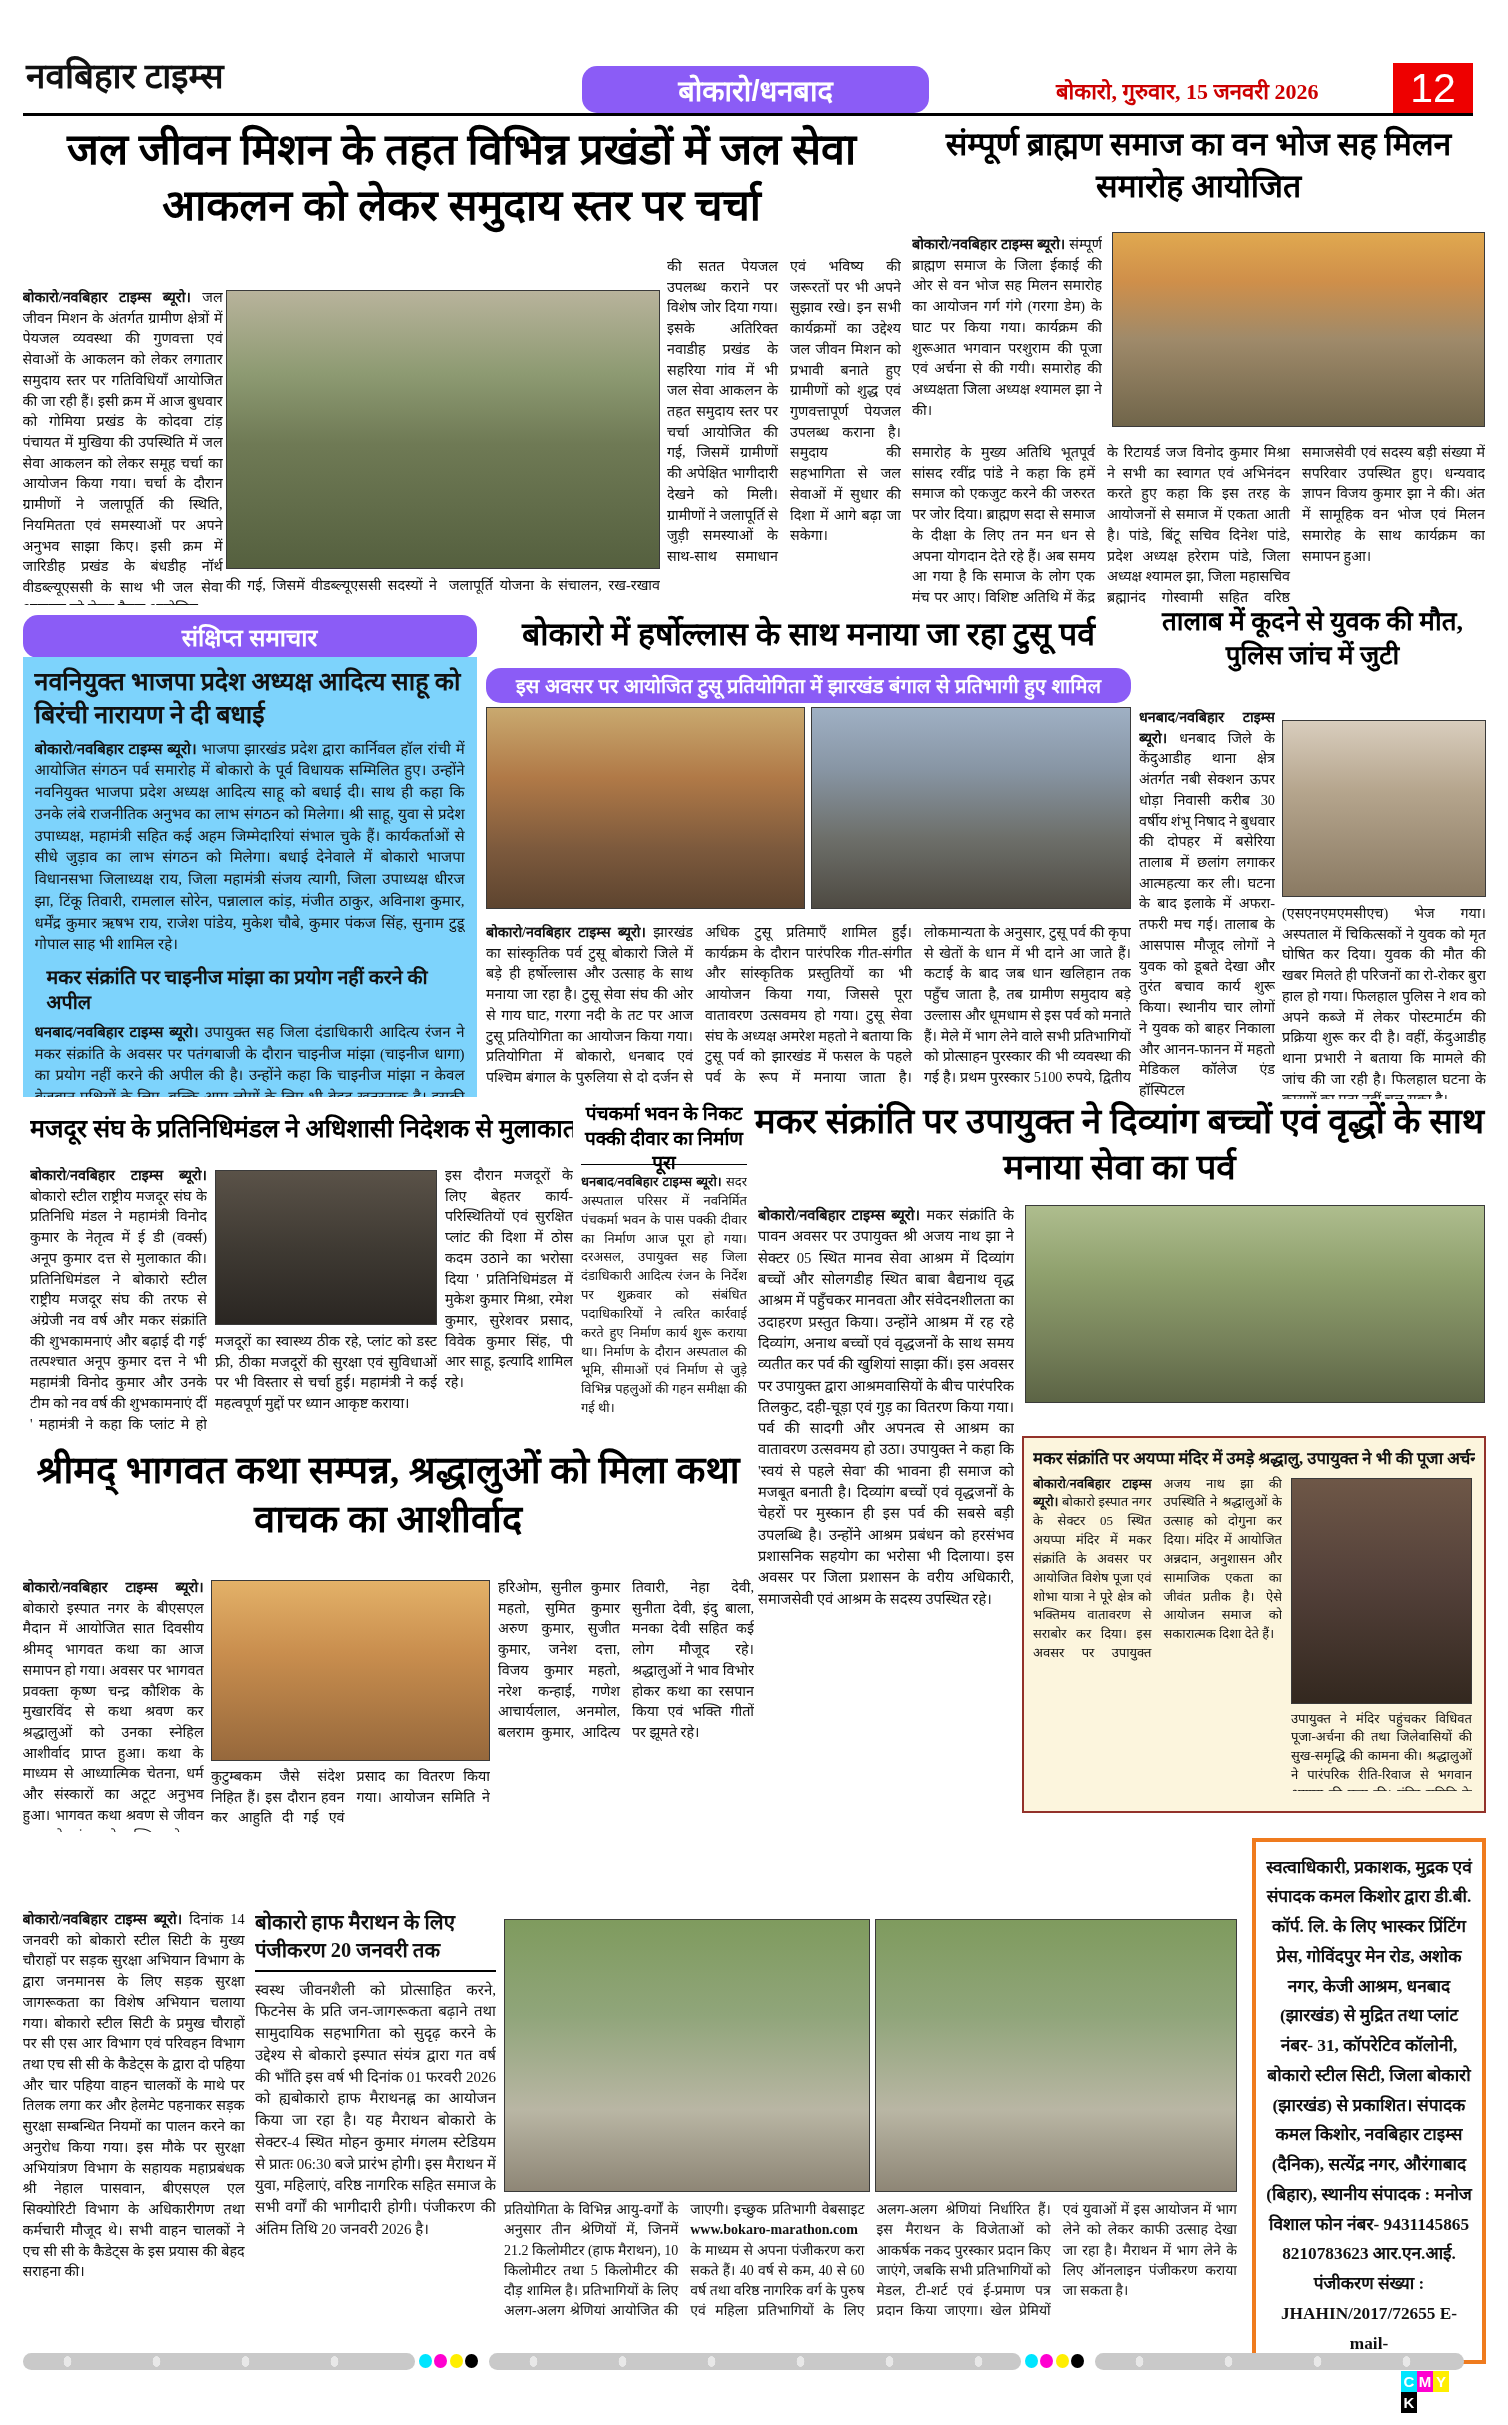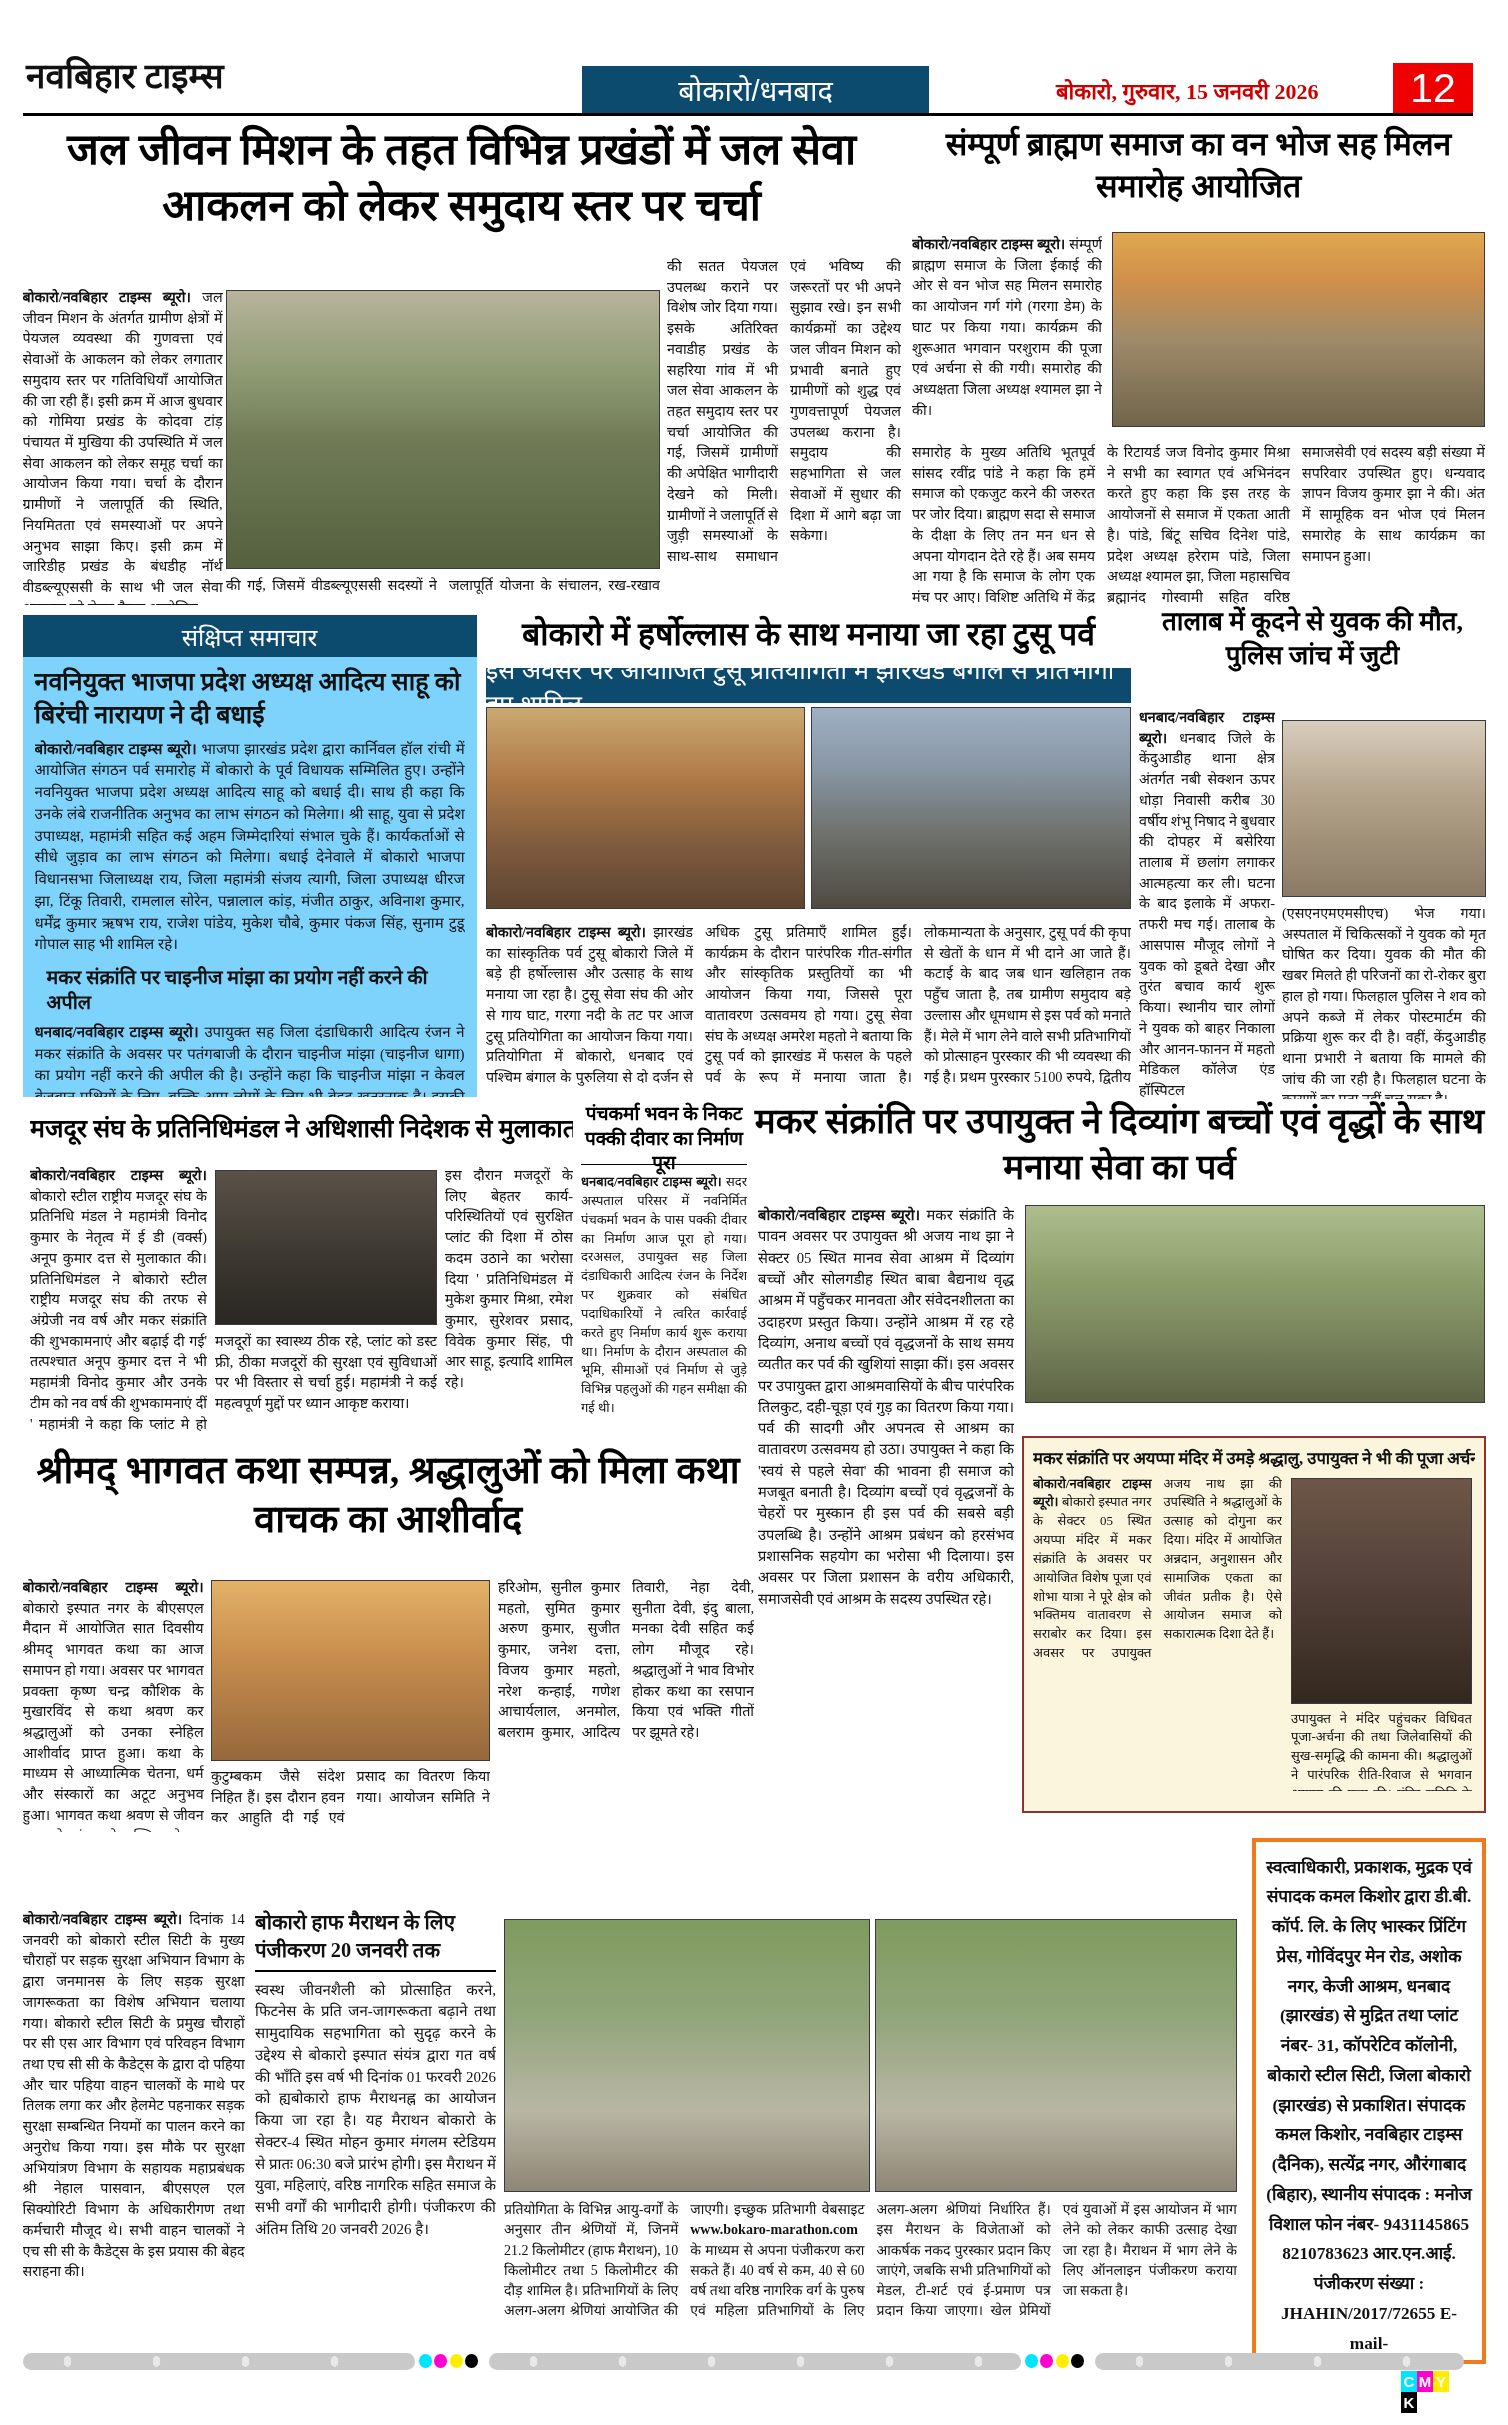--- a/index.html
+++ b/index.html
@@ -3,22 +3,22 @@
 <meta charset="utf-8">
 <style>
   html,body{margin:0;padding:0;background:#fff;}
   .page{position:relative;width:1508px;height:2426px;background:#fff;overflow:hidden;
         font-family:"Liberation Serif","DejaVu Serif",serif;color:#111;}
   .abs{position:absolute;}
   .headline{font-weight:bold;color:#000;text-align:center;line-height:1.3;}
   .nowrap{white-space:nowrap;overflow:hidden;}
   .body-text{font-size:14.3px;line-height:1.45;text-align:justify;overflow:hidden;}
   .byline{font-weight:bold;}
-  .red-bar{background:#0c4a6e;color:#fff;font-weight:normal;display:flex;align-items:center;justify-content:center;
-           font-family:"Liberation Sans","DejaVu Sans",sans-serif;}
+  .red-bar{background:#8b5cf6;color:#fff;font-weight:bold;display:flex;align-items:center;justify-content:center;
+           font-family:"Liberation Sans","DejaVu Sans",sans-serif;border-radius:15px;}
   .photo{border:0.8px solid #3a3a3a;box-sizing:border-box;}
   .cols2{columns:2;column-gap:12px;}
   .cols3{columns:3;column-gap:12px;margin-top:8px;}
   .cols4{columns:4;column-gap:12px;}
   .rule{background:#000;}
   .cream-box{background:#7dd3fc;box-sizing:border-box;}
   .publisher{border:4.5px solid #ef7b1e;box-sizing:border-box;background:#fff;
              font-weight:bold;text-align:center;font-size:17.3px;line-height:1.72;padding:10.6px 7.5px;}
   .graybar{background:#c9c9c9;border-radius:8.3px;
            background-image:radial-gradient(ellipse 6.8px 9px at 50% 50%, #e8e8e8 55%, transparent 60%);
@@ -74,21 +74,21 @@
       <span>भाजपा झारखंड प्रदेश द्वारा कार्निवल हॉल रांची में आयोजित संगठन पर्व समारोह में बोकारो के पूर्व विधायक सम्मिलित हुए। उन्होंने नवनियुक्त भाजपा प्रदेश अध्यक्ष आदित्य साहू को बधाई दी। साथ ही कहा कि उनके लंबे राजनीतिक अनुभव का लाभ संगठन को मिलेगा। श्री साहू, युवा से प्रदेश उपाध्यक्ष, महामंत्री सहित कई अहम जिम्मेदारियां संभाल चुके हैं। कार्यकर्ताओं से सीधे जुड़ाव का लाभ संगठन को मिलेगा। बधाई देनेवाले में बोकारो भाजपा विधानसभा जिलाध्यक्ष राय, जिला महामंत्री संजय त्यागी, जिला उपाध्यक्ष धीरज झा, टिंकू तिवारी, रामलाल सोरेन, पन्नालाल कांड़, मंजीत ठाकुर, अविनाश कुमार, धर्मेंद्र कुमार ऋषभ राय, राजेश पांडेय, मुकेश चौबे, कुमार पंकज सिंह, सुनाम टुडू गोपाल साह भी शामिल रहे।</span>
     </div>
     <div style="font-size:19.6px;font-weight:bold;line-height:1.3;margin:9px 0 6px 12px;">मकर संक्रांति पर चाइनीज मांझा का प्रयोग नहीं करने की अपील</div>
     <div class="body-text" style="font-size:15px;">
       <span class="byline">धनबाद/नवबिहार टाइम्स ब्यूरो।</span>
       <span>उपायुक्त सह जिला दंडाधिकारी आदित्य रंजन ने मकर संक्रांति के अवसर पर पतंगबाजी के दौरान चाइनीज मांझा (चाइनीज धागा) का प्रयोग नहीं करने की अपील की है। उन्होंने कहा कि चाइनीज मांझा न केवल बेजुबान पक्षियों के लिए, बल्कि आम लोगों के लिए भी बेहद खतरनाक है। इसकी तेज धार के कारण हर वर्ष कई हादसे होते हैं। धागे की चपेट में आकर लोग गंभीर रूप से जख्मी हो जाते हैं।</span>
     </div>
   </div>
 
   <div class="abs headline nowrap" style="left:486px;top:607px;width:645px;height:54px;font-size:32px;line-height:54px;">बोकारो में हर्षोल्लास के साथ मनाया जा रहा टुसू पर्व</div>
-  <div class="abs red-bar" style="left:486px;top:668px;width:645px;height:35px;font-size:25px;">इस अवसर पर आयोजित टुसू प्रतियोगिता में झारखंड बंगाल से प्रतिभागी हुए शामिल</div>
+  <div class="abs red-bar" style="left:486px;top:668px;width:645px;height:35px;font-size:20px;">इस अवसर पर आयोजित टुसू प्रतियोगिता में झारखंड बंगाल से प्रतिभागी हुए शामिल</div>
   <div class="abs photo ph-crowd1" style="left:486px;top:707px;width:319px;height:202px;"></div>
   <div class="abs photo ph-crowd2" style="left:811px;top:707px;width:320px;height:202px;"></div>
   <div class="abs body-text cols3" style="left:486px;top:914px;width:645px;height:183px;">
     <span class="byline">बोकारो/नवबिहार टाइम्स ब्यूरो।</span>
     <span>झारखंड का सांस्कृतिक पर्व टुसू बोकारो जिले में बड़े ही हर्षोल्लास और उत्साह के साथ मनाया जा रहा है। टुसू सेवा संघ की ओर से गाय घाट, गरगा नदी के तट पर आज टुसू प्रतियोगिता का आयोजन किया गया। प्रतियोगिता में बोकारो, धनबाद एवं पश्चिम बंगाल के पुरुलिया से दो दर्जन से अधिक टुसू प्रतिमाएँ शामिल हुईं। कार्यक्रम के दौरान पारंपरिक गीत-संगीत और सांस्कृतिक प्रस्तुतियों का भी आयोजन किया गया, जिससे पूरा वातावरण उत्सवमय हो गया। टुसू सेवा संघ के अध्यक्ष अमरेश महतो ने बताया कि टुसू पर्व को झारखंड में फसल के पहले पर्व के रूप में मनाया जाता है। लोकमान्यता के अनुसार, टुसू पर्व की कृपा से खेतों के धान में भी दाने आ जाते हैं। कटाई के बाद जब धान खलिहान तक पहुँच जाता है, तब ग्रामीण समुदाय बड़े उल्लास और धूमधाम से इस पर्व को मनाते हैं। मेले में भाग लेने वाले सभी प्रतिभागियों को प्रोत्साहन पुरस्कार की भी व्यवस्था की गई है। प्रथम पुरस्कार 5100 रुपये, द्वितीय पुरस्कार 4100 रुपये, तृतीय पुरस्कार 3100 रुपये तथा सांत्वना पुरस्कार दिया जाएगा।</span>
   </div>
 
   <div class="abs headline" style="left:1139px;top:605px;width:347px;height:97px;font-size:26px;">तालाब में कूदने से युवक की मौत, पुलिस जांच में जुटी</div>
   <div class="abs body-text" style="left:1139px;top:707px;width:136px;height:392px;">
     <span class="byline">धनबाद/नवबिहार टाइम्स ब्यूरो।</span>

